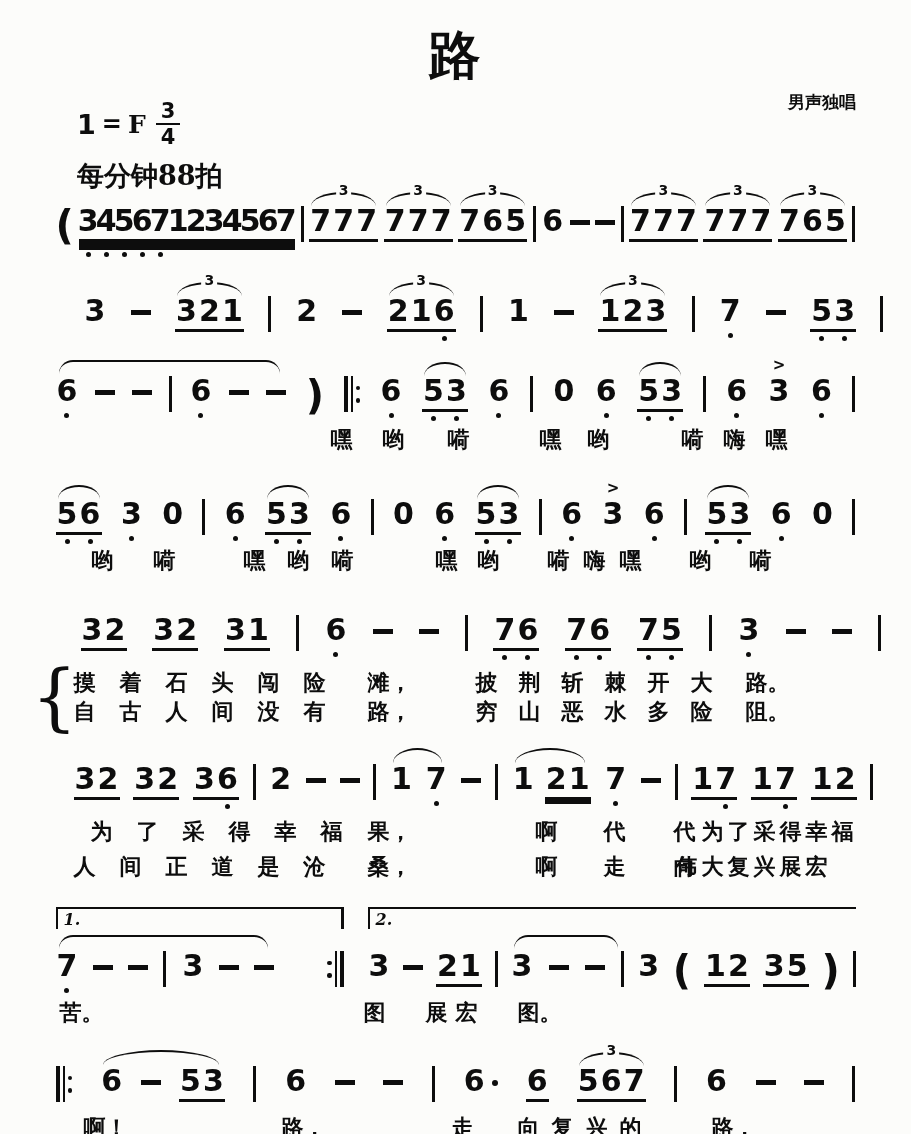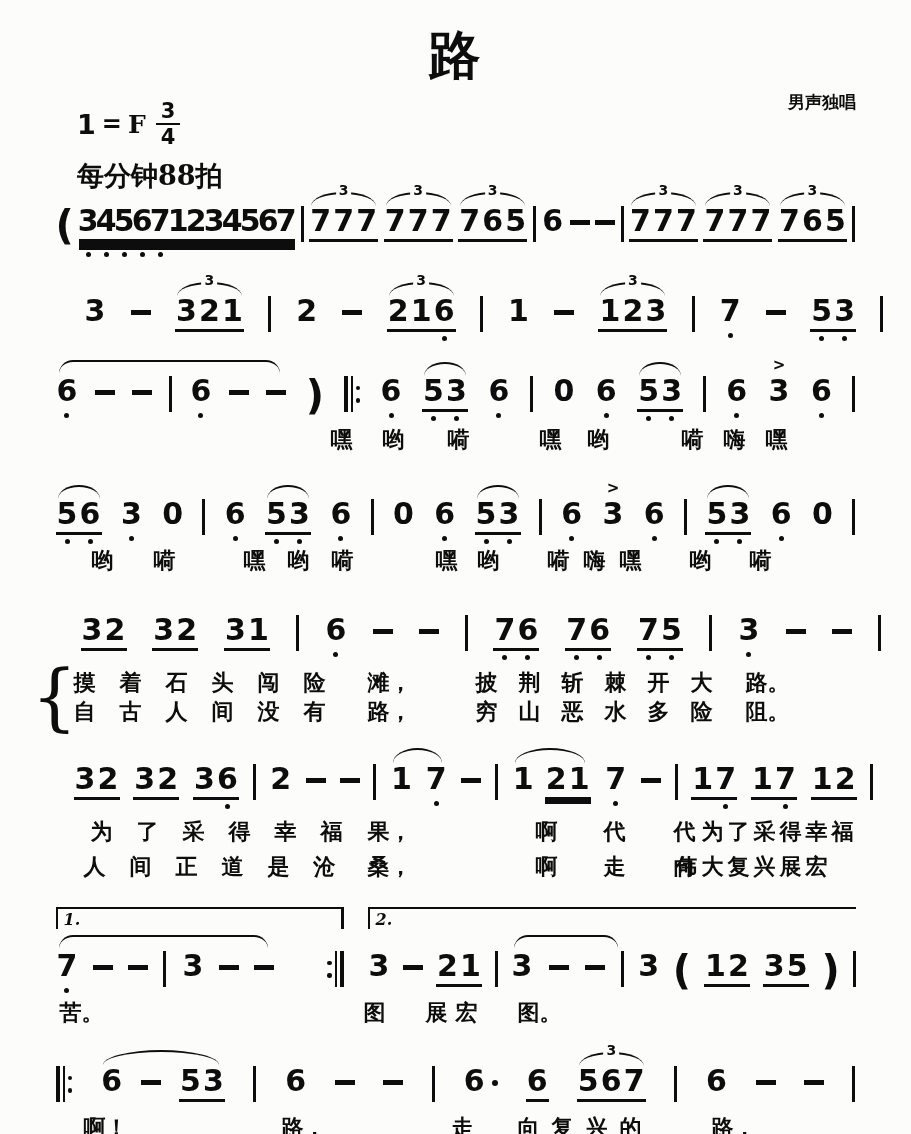--- a/index.html
+++ b/index.html
@@ -1291,21 +1291,21 @@
         <div class="lyrblock">
           <div class="lyr" style="margin-top: -4px;">
             <div class="seg" style="left: 35px; letter-spacing: 24px;">为了采得幸福</div>
             <div class="seg" style="left: 312px;">果，</div>
             <div class="seg" style="left: 480px;">啊</div>
             <div class="seg" style="left: 548px;">代</div>
             <div class="seg" style="left: 618px;">代</div>
             <div class="seg" style="left: 646px; letter-spacing: 4px;">为了采得幸福</div>
           </div>
           <div class="lyr" style="margin-top: 2px;">
-            <div class="seg" style="left: 28px; letter-spacing: 24px;">人间正道是沧</div>
+            <div class="seg" style="left: 18px; letter-spacing: 24px;">人间正道是沧</div>
             <div class="seg" style="left: 312px;">桑，</div>
             <div class="seg" style="left: 480px;">啊</div>
             <div class="seg" style="left: 548px;">走</div>
             <div class="seg" style="left: 618px;">向</div>
             <div class="seg" style="left: 620px; letter-spacing: 4px;">伟大复兴展宏</div>
           </div>
         </div>
         <div class="mline" style="margin-top: 21px;">
           <div class="sec endtick" style="flex-basis: 36%;">
             <div class="volta">1.</div>

